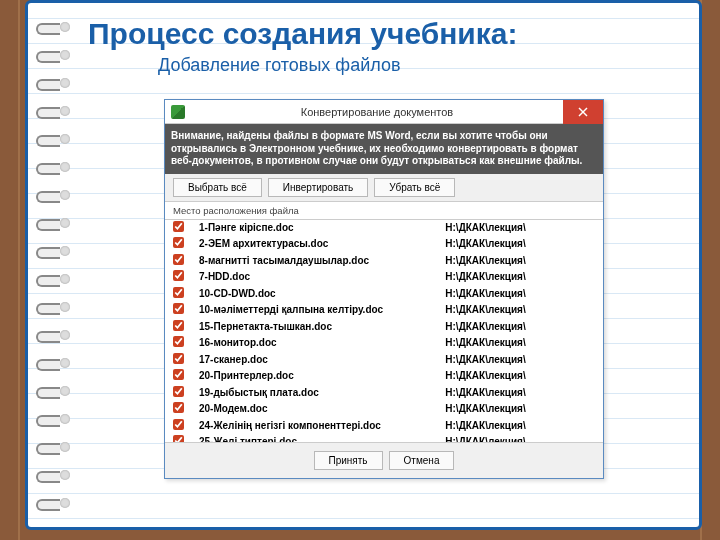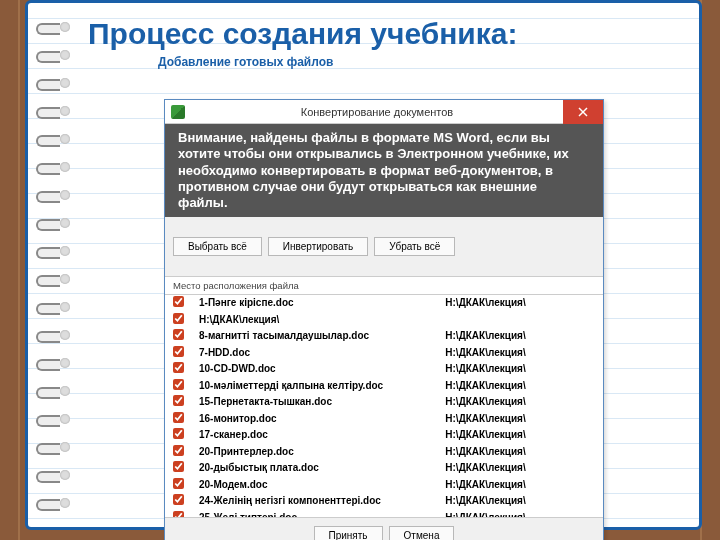--- a/index.html
+++ b/index.html
@@ -39,21 +39,21 @@
   .ring::after {
     content: ""; position: absolute; right: 0; top: 1px;
     width: 10px; height: 10px; border-radius: 50%; background: #ddd;
     box-shadow: inset 0 0 2px #999;
   }
   h1.slide-title {
     font-size: 30px; color: #1a5fa8; font-weight: 700;
     margin: 6px 0 4px; font-style: normal;
   }
   h2.slide-sub {
-    font-size: 12px; color: #1a5fa8; font-weight: 700;
+    font-size: 18px; color: #1a5fa8; font-weight: 400;
     margin: 0 0 8px 70px;
   }
   .dialog {
     position: absolute; left: 136px; top: 96px;
     width: 440px; background: #f0f0f0;
     border: 1px solid #5a8ac0; font-size: 10px;
     box-shadow: 2px 2px 4px rgba(0,0,0,0.15);
   }
   .titlebar {
     display: flex; align-items: center; background: #fff;
@@ -68,25 +68,25 @@
     flex: 1; text-align: center; color: #333; font-size: 11px;
     padding-right: 40px;
   }
   .close-btn {
     position: absolute; right: 0; top: 0; width: 40px; height: 24px;
     background: #d04030; color: #fff; display: flex;
     align-items: center; justify-content: center; cursor: pointer;
   }
   .close-btn svg { width: 10px; height: 10px; }
   .warning {
-    background: #555; color: #fff; padding: 6px 13px;
-    font-size: 13px; font-weight: 700; line-height: 1.25;
+    background: #555; color: #fff; padding: 6px 6px;
+    font-size: 10px; font-weight: 700; line-height: 1.25;
   }
   .toolbar {
-    display: flex; gap: 6px; padding: 20px 8px; background: #f0f0f0;
+    display: flex; gap: 6px; padding: 4px 8px; background: #f0f0f0;
     border-bottom: 1px solid #ccc;
   }
   .btn {
     background: #fafafa; border: 1px solid #b8b8b8;
     padding: 3px 14px; font-size: 10px; cursor: pointer;
   }
   .list-head {
     display: flex; background: #fff; border-bottom: 1px solid #ccc;
     padding: 3px 8px; color: #444; font-size: 9.5px;
   }
@@ -165,20 +165,21 @@
     </div>
 
     <div class="list" id="file-list">
         <div class="row">
           <input type="checkbox" checked="" style="">
           <span class="fname">1-Пәнге кіріспе.doc</span>
           <span class="fpath">H:\ДКАК\лекция\</span>
         </div>
         <div class="row">
           <input type="checkbox" checked="" style="">
+          <span class="fname">2-ЭЕМ архитектурасы.doc</span>
           <span class="fpath">H:\ДКАК\лекция\</span>
         </div>
         <div class="row">
           <input type="checkbox" checked="" style="">
           <span class="fname">8-магнитті тасымалдаушылар.doc</span>
           <span class="fpath">H:\ДКАК\лекция\</span>
         </div>
         <div class="row">
           <input type="checkbox" checked="" style="">
           <span class="fname">7-HDD.doc</span>
@@ -209,21 +210,21 @@
           <span class="fname">17-сканер.doc</span>
           <span class="fpath">H:\ДКАК\лекция\</span>
         </div>
         <div class="row">
           <input type="checkbox" checked="" style="">
           <span class="fname">20-Принтерлер.doc</span>
           <span class="fpath">H:\ДКАК\лекция\</span>
         </div>
         <div class="row">
           <input type="checkbox" checked="" style="">
-          <span class="fname">20-дыбыстық плата.doc</span>
+          <span class="fname">19-дыбыстық плата.doc</span>
           <span class="fpath">H:\ДКАК\лекция\</span>
         </div>
         <div class="row">
           <input type="checkbox" checked="" style="">
           <span class="fname">20-Модем.doc</span>
           <span class="fpath">H:\ДКАК\лекция\</span>
         </div>
         <div class="row">
           <input type="checkbox" checked="" style="">
           <span class="fname">24-Желінің негізгі компоненттері.doc</span>

